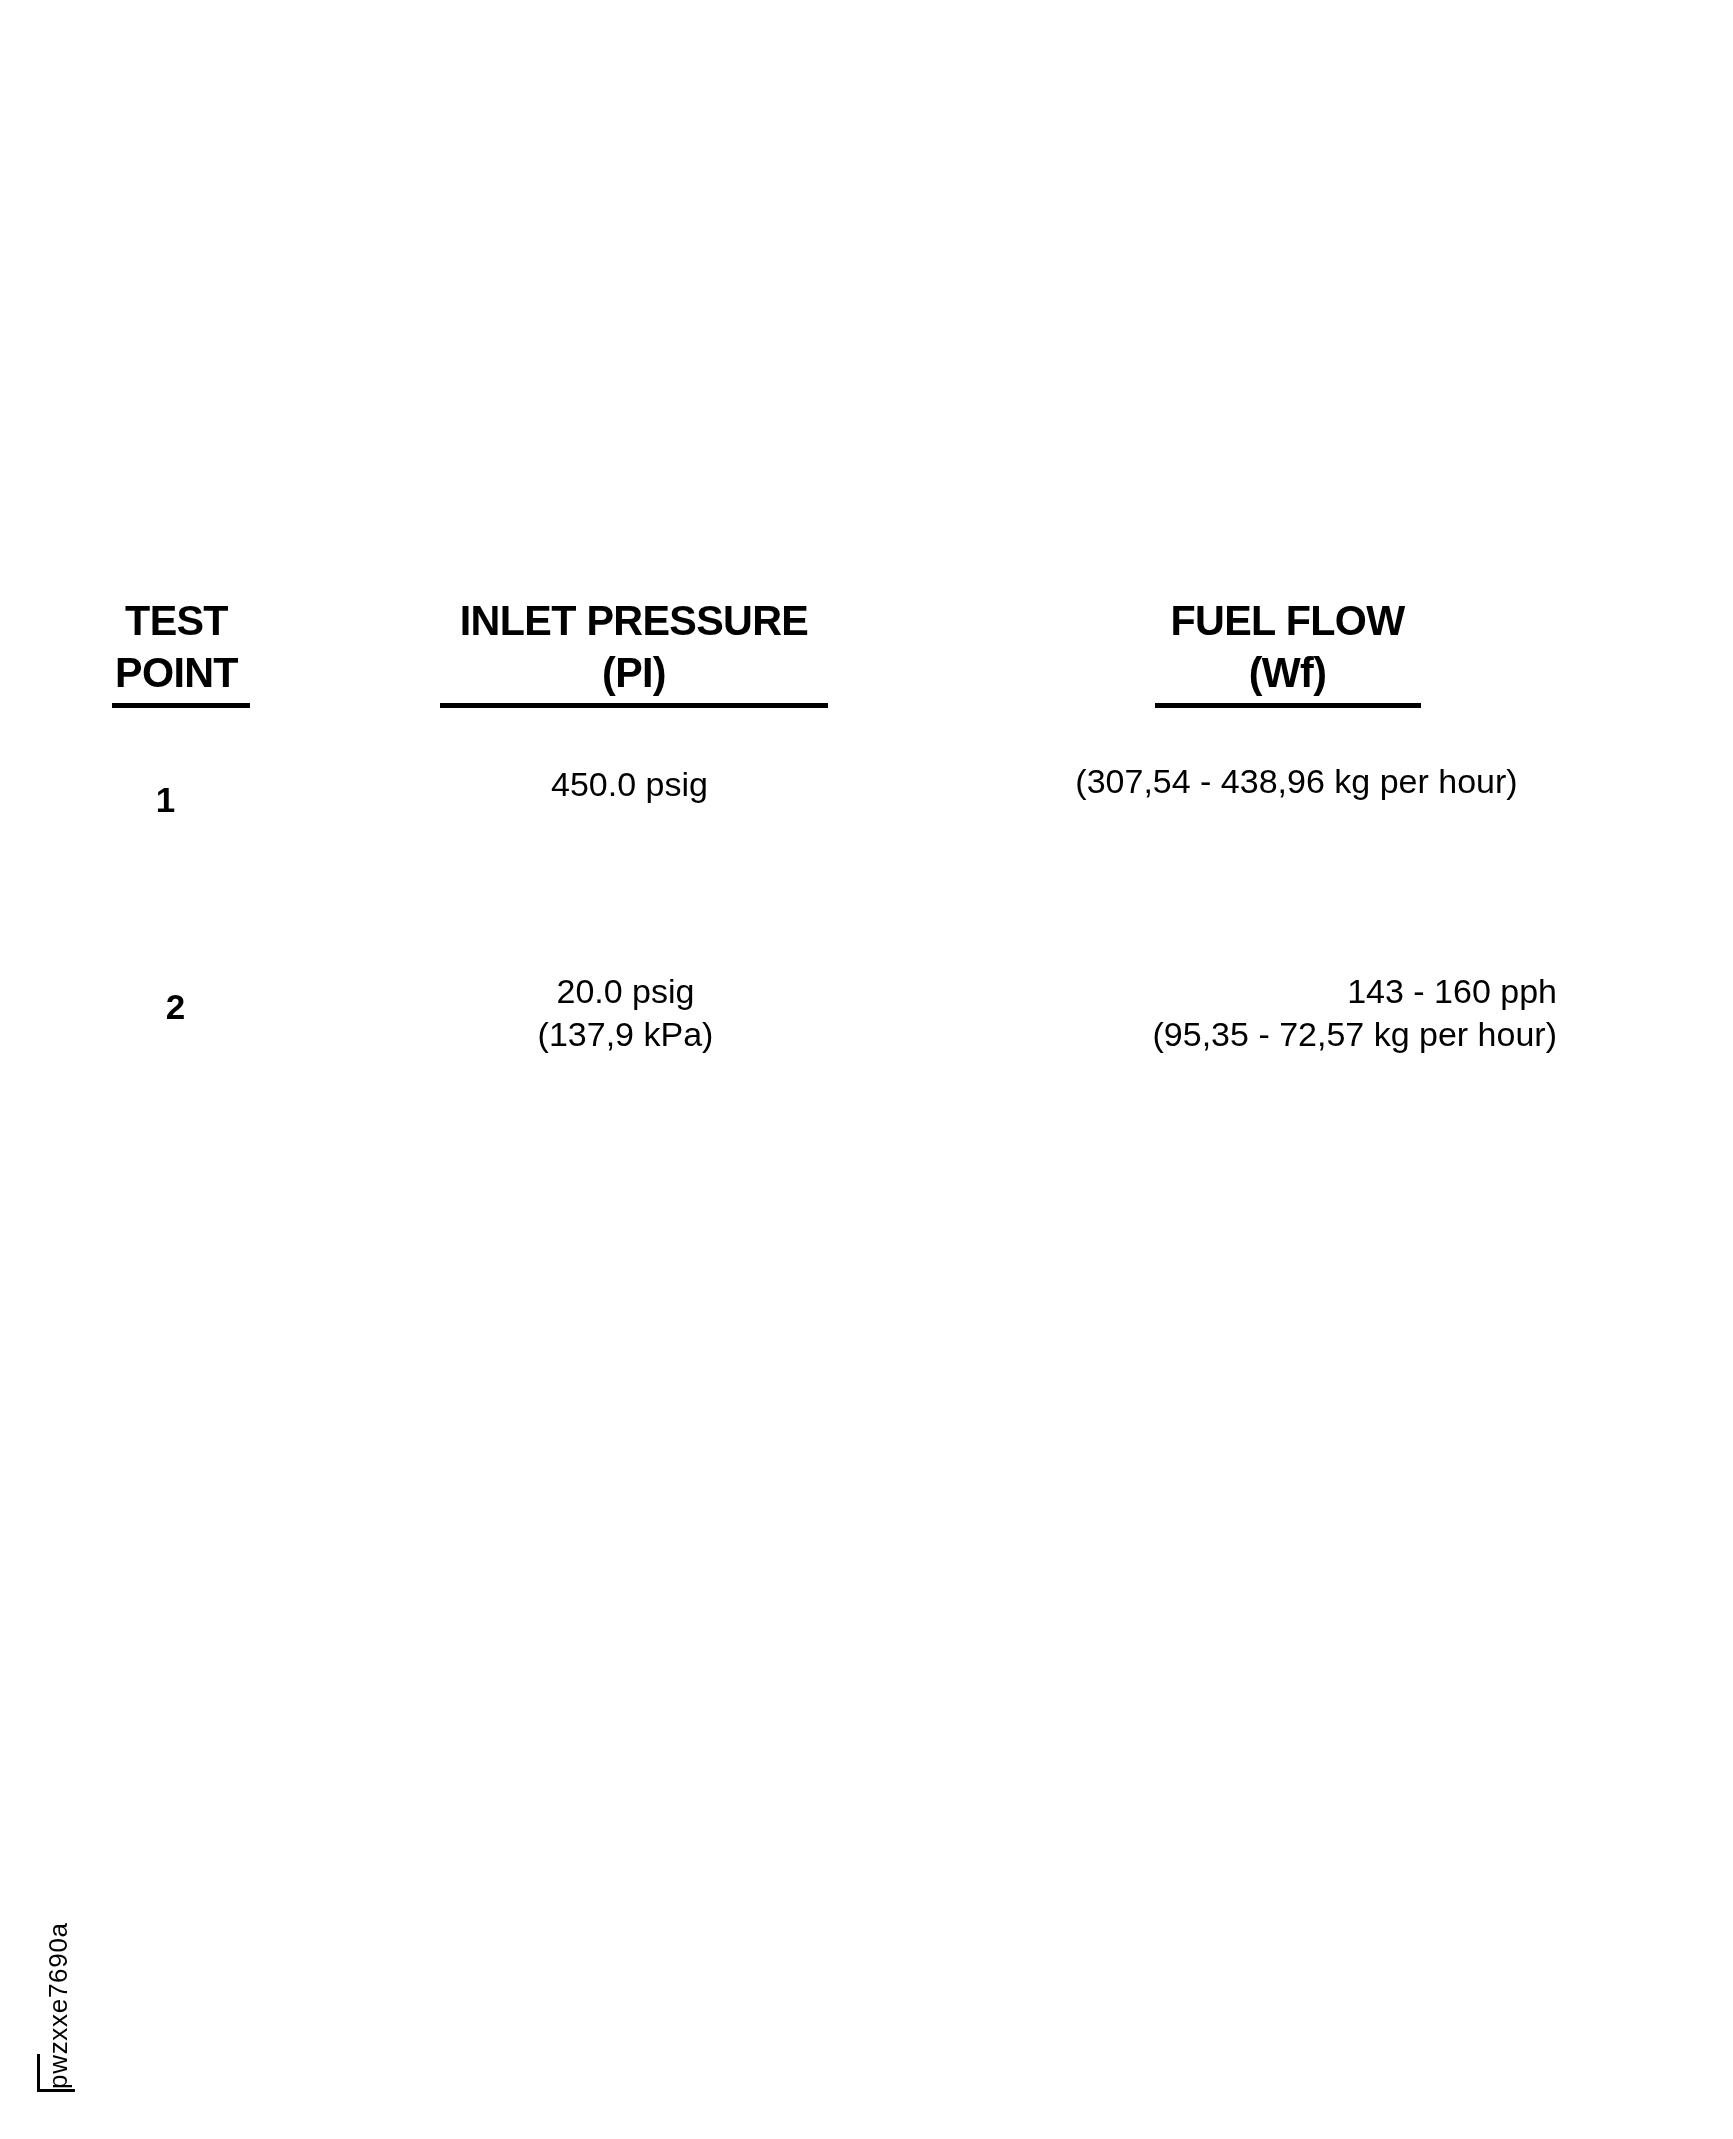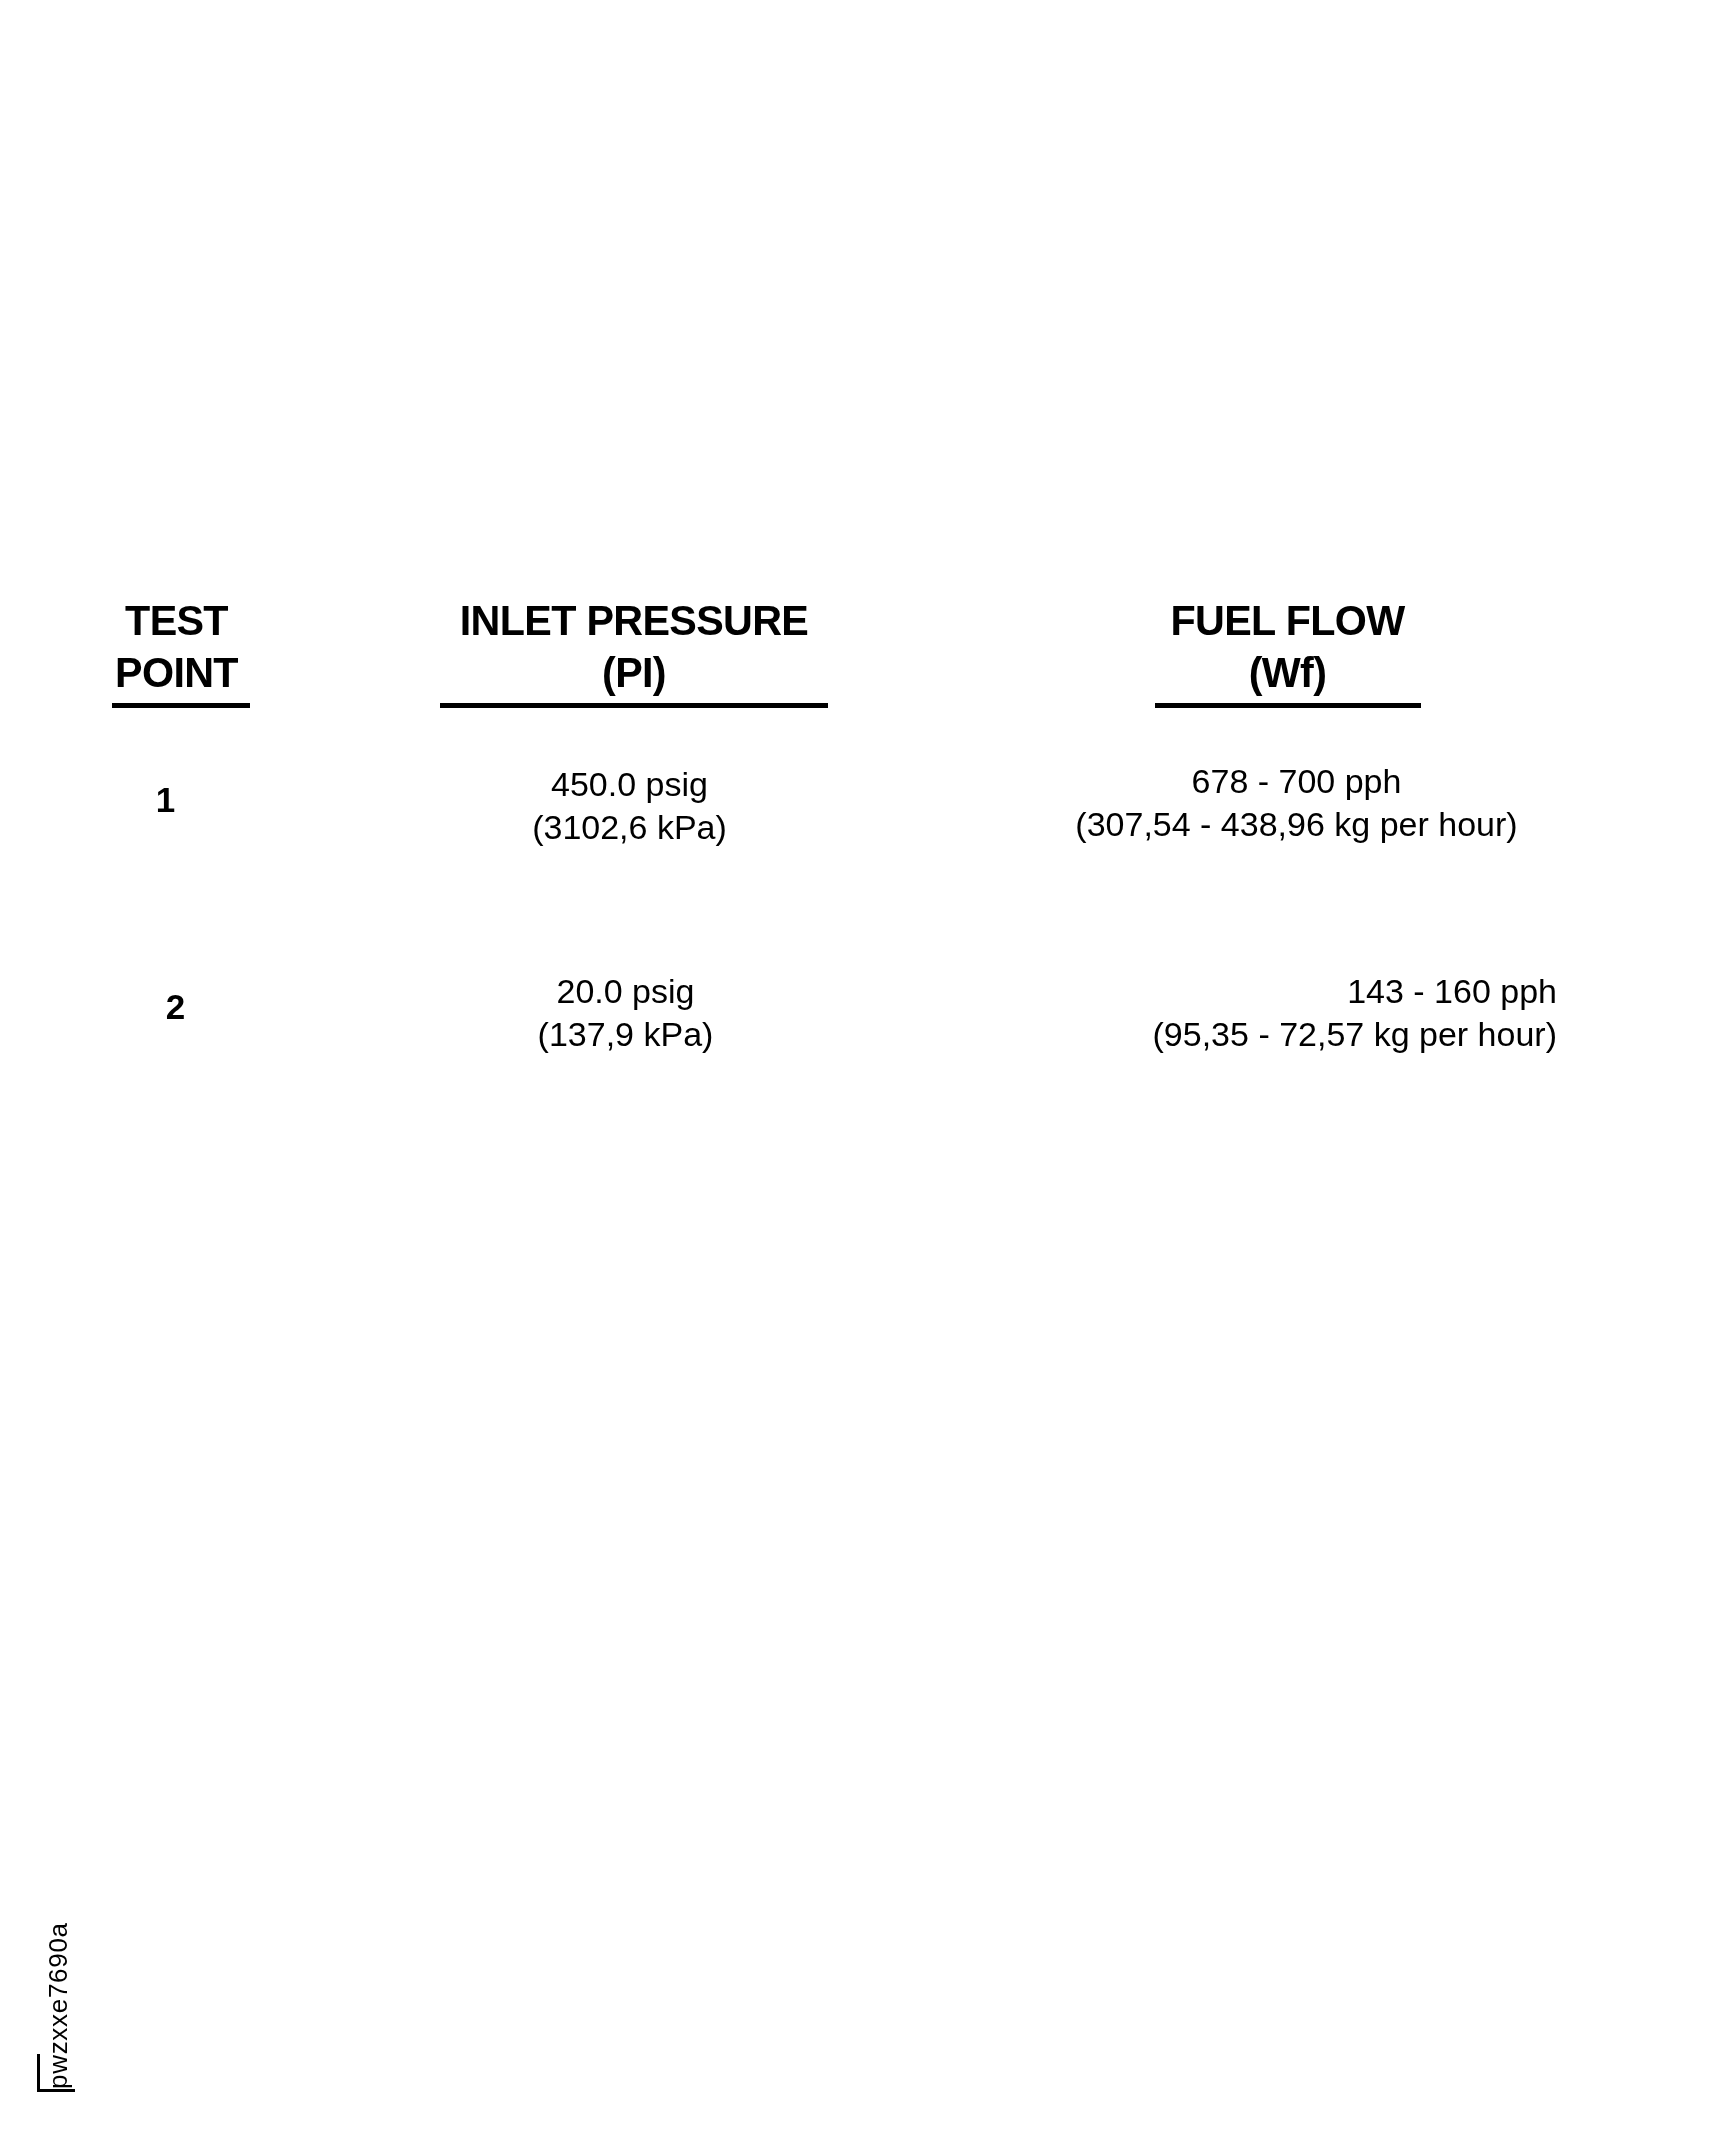--- a/index.html
+++ b/index.html
@@ -91,24 +91,22 @@
 <div class="hdr" style="left:1091px; top:594px; width:393px;">
   <div>FUEL FLOW</div>
   <div>(Wf)</div>
 </div>
 <div class="uline" style="left:1155px; top:703px; width:266px;"></div>
 
 <div>
   <div class="num" style="left:126px; top:778px;">1</div>
   <div class="cell" style="left:433px; top:752px; width:393px;">
     <div>450.0 psig</div>
-    <div>(3102,6 kPa)</div>
   </div>
   <div class="cell" style="left:1034px; top:749px; width:525px;">
-    <div>678 - 700 pph</div>
     <div>(307,54 - 438,96 kg per hour)</div>
   </div>
 </div>
 
 <div>
   <div class="num" style="left:136px; top:985px;">2</div>
   <div class="cell" style="left:429px; top:959px; width:393px;">
     <div>20.0 psig</div>
     <div>(137,9 kPa)</div>
   </div>

